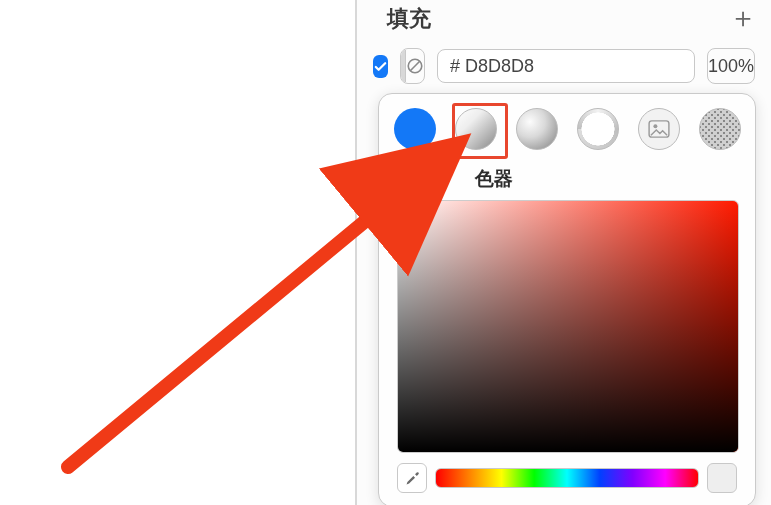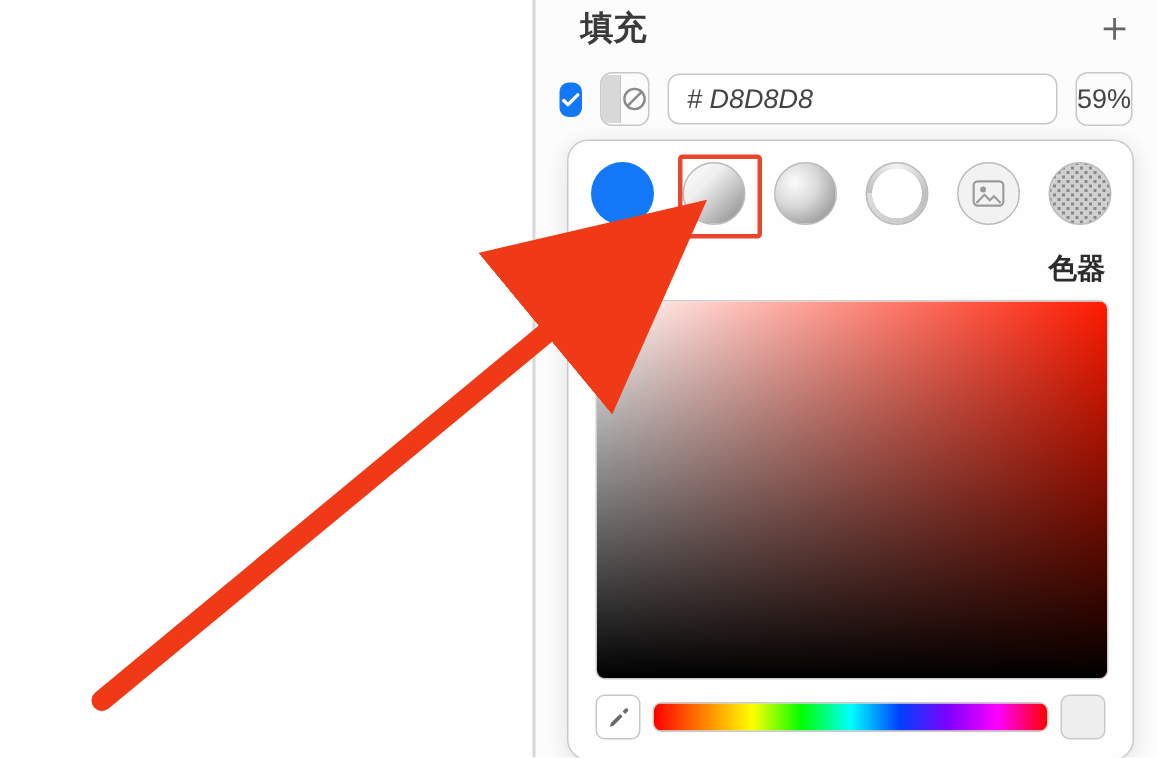--- a/index.html
+++ b/index.html
@@ -9,36 +9,36 @@
   .fill-header{position:relative;padding:4px 18px 6px 30px;}
   .fill-title{font-size:22px;font-weight:600;color:#3a3a3a;}
   .add-btn{position:absolute;right:14px;top:4px;font-size:28px;color:#666;line-height:1;}
   .fill-row{display:flex;align-items:center;gap:12px;padding:8px 16px 8px 16px;}
   .checkbox{width:23px;height:23px;border-radius:6px;background:#1378F7;display:flex;align-items:center;justify-content:center;}
   .checkbox svg{width:15px;height:15px;}
   .swatch-group{display:flex;align-items:center;border:1.5px solid #c8c8c8;border-radius:8px;overflow:hidden;height:34px;}
   .swatch-color{width:58px;height:32px;background:#D8D8D8;}
   .swatch-indicator{width:30px;height:32px;display:flex;align-items:center;justify-content:center;border-left:1.5px solid #c8c8c8;}
   .swatch-indicator svg{width:18px;height:18px;}
-  .hex-input{flex:1;height:34px;border:1.5px solid #c8c8c8;border-radius:8px;padding:0 12px;font-size:18px;color:#444;font-family:inherit;background:#fff;box-sizing:border-box;font-style:italic;}
+  .hex-input{flex:1;height:34px;border:1.5px solid #c8c8c8;border-radius:8px;padding:0 12px;font-size:18px;color:#444;font-family:inherit;background:#fff;box-sizing:border-box;}
   .opacity-box{width:64px;height:34px;border:1.5px solid #c8c8c8;border-radius:8px;display:flex;align-items:center;justify-content:center;font-size:18px;color:#444;}
   .popover{position:absolute;left:378px;top:93px;width:376px;height:412px;background:#fefefe;border:1.5px solid #cacaca;border-radius:14px;box-shadow:0 3px 14px rgba(0,0,0,.12);overflow:hidden;}
   .filltype-row{display:flex;gap:19px;justify-content:center;padding:14px 0 12px;}
   .ftcircle{width:42px;height:42px;border-radius:50%;position:relative;box-sizing:border-box;}
   .ft-solid{background:#1378F7;}
   .ft-linear{background:linear-gradient(135deg,#fff 0%,#eee 35%,#888 100%);border:1.5px solid #bbb;}
   .ft-radial{background:radial-gradient(circle at 32% 32%,#fcfcfc 0%,#d9d9d9 40%,#808080 100%);border:1.5px solid #bbb;}
   .ft-angular{border:1.5px solid #bbb;background:conic-gradient(from -90deg,#bfbfbf 0deg,#f2f2f2 90deg,#bfbfbf 180deg,#ddd 360deg);position:relative;}
   .ft-angular::after{content:"";position:absolute;inset:0;border-radius:50%;background:radial-gradient(circle,#fff 0 58%,transparent 59%);}
   .ft-image{background:#f2f2f2;border:1.5px solid #bbb;display:flex;align-items:center;justify-content:center;}
   .ft-image svg{width:22px;height:18px;}
   .ft-noise{border:1.5px solid #bbb;background-color:#d0d0d0;background-image:radial-gradient(#888 1px,transparent 1px),radial-gradient(#888 1px,transparent 1px);background-size:6px 6px;background-position:0 0,3px 3px;}
   .ft-hilite{position:absolute;border:3px solid #E8462D;border-radius:3px;}
   .picker-section{padding:0 18px;}
-  .picker-head{display:flex;align-items:center;gap:20px;font-size:19px;font-weight:600;color:#2c2c2c;margin:4px 0 8px;justify-content:space-between;}
+  .picker-head{display:flex;align-items:center;gap:20px;font-size:19px;font-weight:600;color:#2c2c2c;margin:4px 0 8px;}
   .sat-area{position:relative;width:340px;height:251px;border-radius:6px;overflow:hidden;border:1px solid #ccc;margin-bottom:10px;}
   .sat-base{position:absolute;inset:0;background:linear-gradient(to right,#fff,#ff1a00);}
   .sat-dark{position:absolute;inset:0;background:linear-gradient(to top,#000,rgba(0,0,0,0));}
   .sat-handle{position:absolute;left:-6px;top:36px;width:18px;height:18px;border:2px solid #fff;border-radius:50%;box-shadow:0 0 0 1px rgba(0,0,0,.25);}
   .bottom-row{display:flex;align-items:center;gap:8px;}
   .eyedrop{width:28px;height:28px;border:1.5px solid #c8c8c8;border-radius:6px;display:flex;align-items:center;justify-content:center;background:#fff;}
   .eyedrop svg{width:17px;height:17px;}
   .hue{flex:1;height:18px;border:1.5px solid #c8c8c8;border-radius:6px;background:linear-gradient(to right,red,#ff8000,yellow,#00ff00,cyan,#0040ff,#8000ff,magenta,red);}
   .tinybox{width:28px;height:28px;border:1.5px solid #c8c8c8;border-radius:6px;background:#eee;}
   #arrow-svg{position:absolute;left:0;top:0;pointer-events:none;}
@@ -64,21 +64,21 @@
     <span class="swatch-group">
       <span class="swatch-color"></span>
       <span class="swatch-indicator">
         <svg viewBox="0 0 20 20">
           <circle cx="10" cy="10" r="7.5" fill="none" stroke="#8a8a8a" stroke-width="1.8"></circle>
           <line x1="4.5" y1="15.5" x2="15.5" y2="4.5" stroke="#8a8a8a" stroke-width="1.8"></line>
         </svg>
       </span>
     </span>
     <input class="hex-input" value="# D8D8D8" style="">
-    <span class="opacity-box">59%</span>
+    <span class="opacity-box">100%</span>
   </div>
 </div>
 
 <div class="popover">
   <div class="filltype-row">
     <span class="ftcircle ft-solid"></span>
     <span class="ftcircle ft-linear"></span>
     <span class="ftcircle ft-radial"></span>
     <span class="ftcircle ft-angular"></span>
     <span class="ftcircle ft-image">

